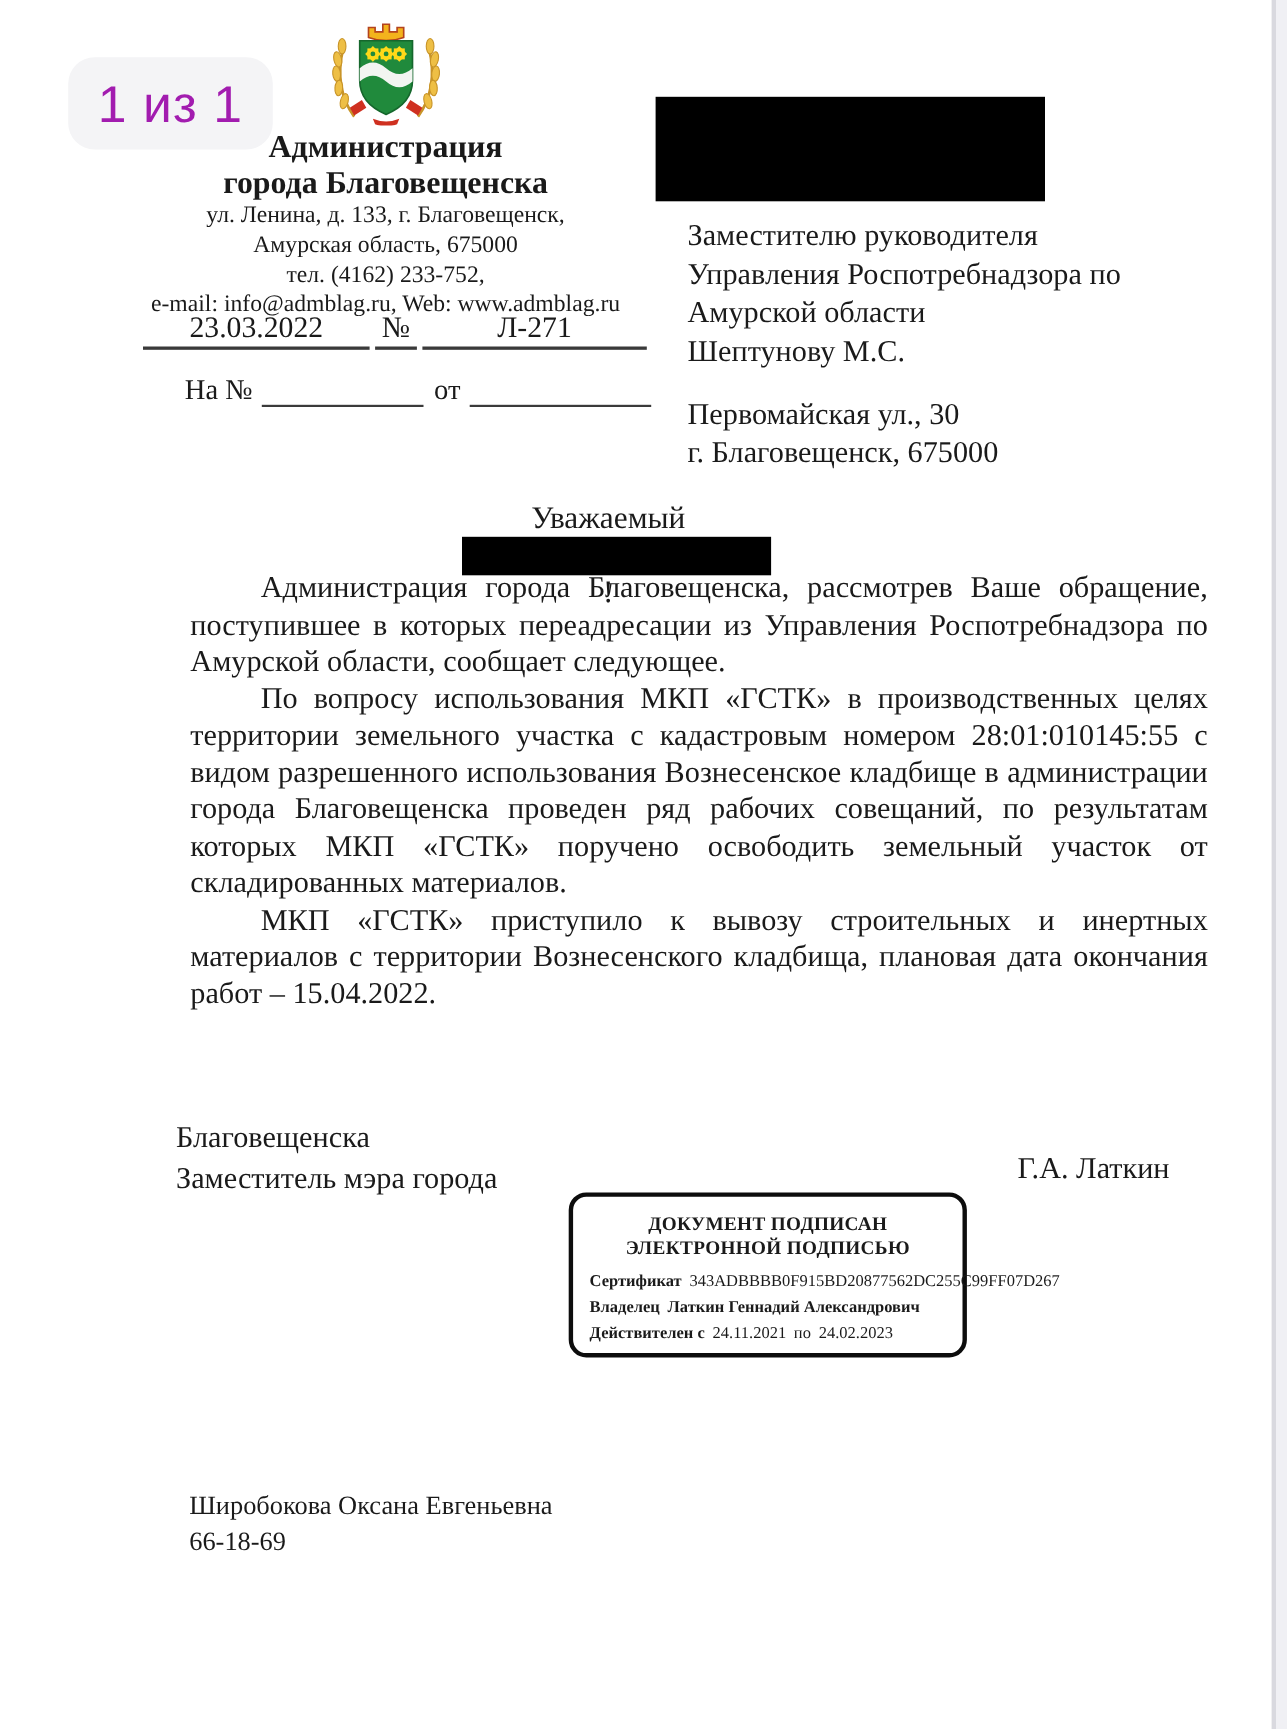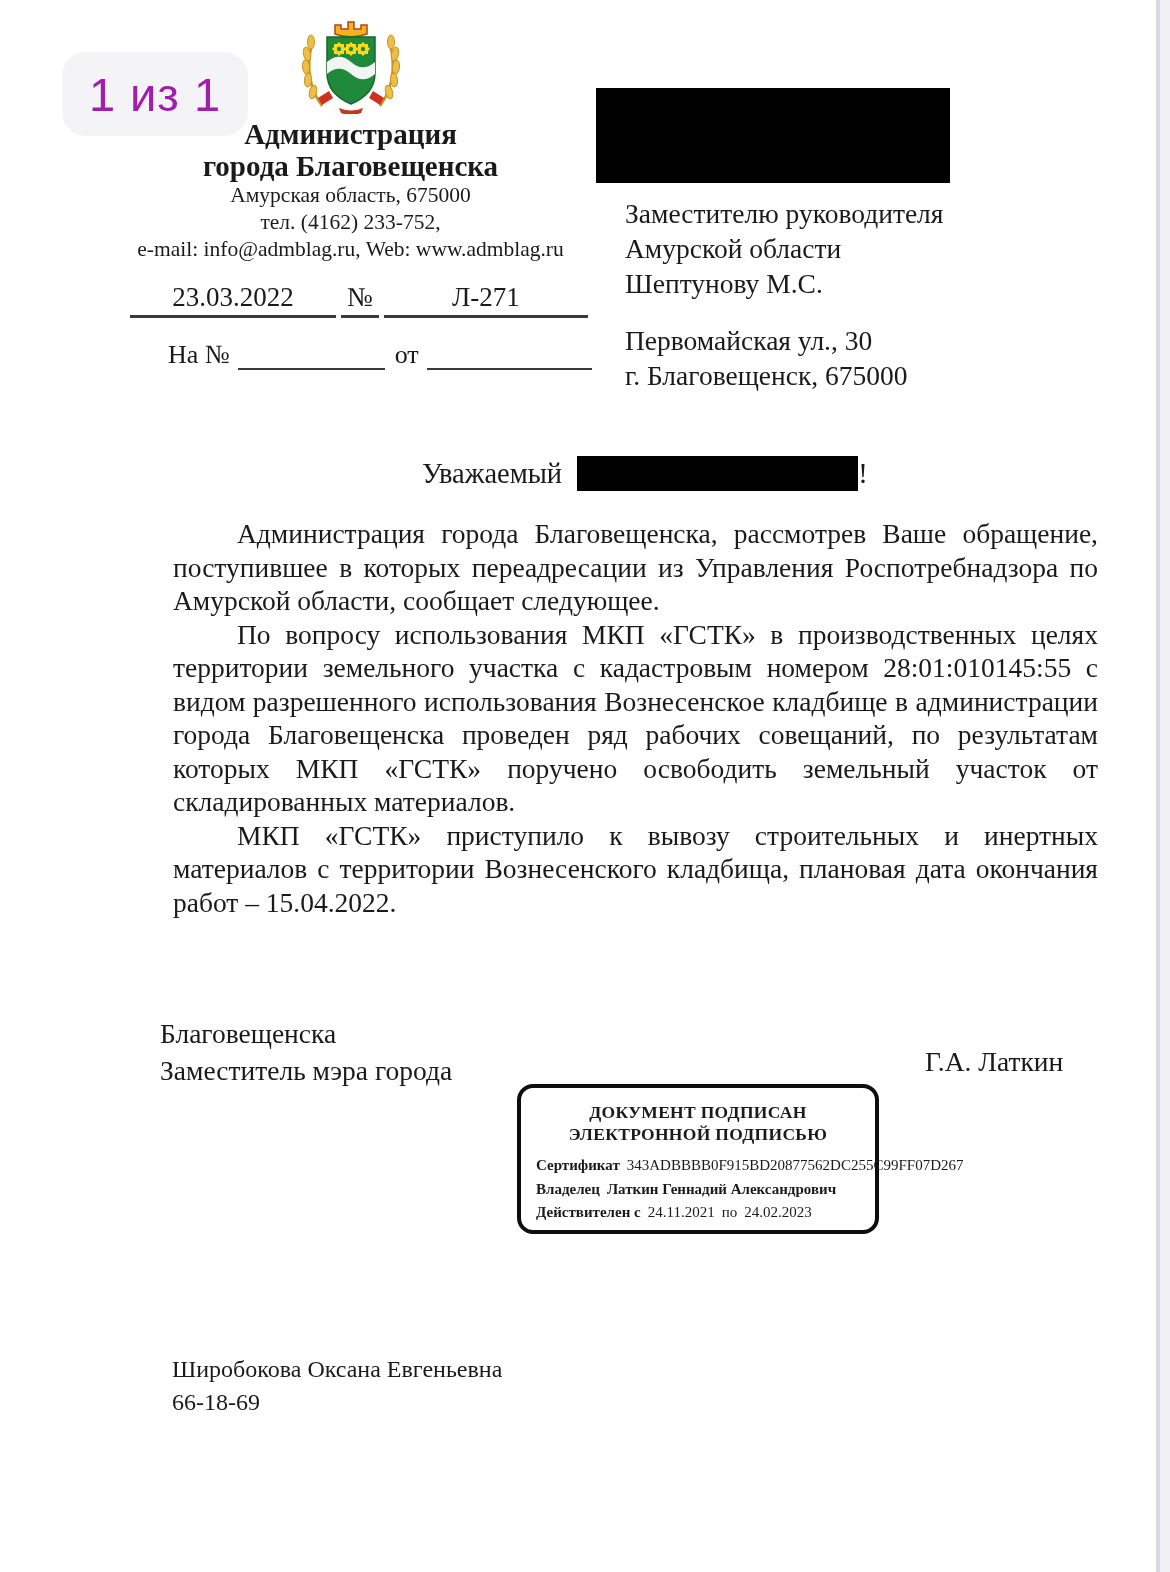--- a/index.html
+++ b/index.html
@@ -26,21 +26,21 @@
 
   .ref-row { left:168px; top:340px; font-size:26px; display:flex; align-items:flex-end; }
   .blank { border-bottom:2px solid #3a3a3a; display:inline-block; height:28px; }
   .b1 { width:147px; margin:0 10px 0 8px; }
   .b2 { width:165px; margin-left:8px; }
 
   .redact1 { left:596px; top:88px; width:354px; height:95px; background:#000; }
   .recipient { left:625px; top:196px; width:430px; font-size:27.5px; line-height:35px; }
   .recipient .gap { height:22px; }
 
-  .salutation { left:422px; top:456px; display:flex; align-items:center; font-size:28.5px; }
+  .salutation { left:405px; top:456px; display:flex; align-items:center; font-size:28.5px;flex-direction:column; }
   .redact2 { width:281px; height:35px; background:#000; margin-left:15px; }
 
   .body-text { left:173px; top:517px; width:925px; font-size:27.5px;
                line-height:33.5px; text-align:justify; }
   .body-text p { text-indent:64px; margin:0; }
 
   .sig-position { left:160px; top:1015px; font-size:27.5px; line-height:37px; }
   .sig-name { left:925px; top:1046px; font-size:27.5px; }
 
   .stamp { left:517px; top:1084px; width:362px; height:150px; border:4px solid #0d0d0d;
@@ -110,20 +110,21 @@
         </g>
         <g transform="translate(72,39)">
           <rect x="-5" y="-5" width="10" height="10" fill="#ffd919"></rect>
           <rect x="-5" y="-5" width="10" height="10" transform="rotate(45)" fill="#ffd919"></rect>
           <circle r="2.2" fill="#208a3c"></circle>
         </g>
       </g>
     </svg>
     <div class="org">Администрация</div>
     <div class="org">города Благовещенска</div>
+    <div class="addr">ул. Ленина, д. 133, г. Благовещенск,</div>
     <div class="addr">Амурская область, 675000</div>
     <div class="addr">тел. (4162) 233-752,</div>
     <div class="addr">e-mail: info@admblag.ru, Web: www.admblag.ru</div>
   </div>
 
   <div class="abs date-row">
     <span class="seg seg-date">23.03.2022</span>
     <span class="seg seg-no">№</span>
     <span class="seg seg-num">Л-271</span>
   </div>
@@ -132,20 +133,21 @@
     <span>На №</span>
     <span class="blank b1"></span>
     <span>от</span>
     <span class="blank b2"></span>
   </div>
 
   <div class="abs redact1"></div>
 
   <div class="abs recipient">
     <div>Заместителю руководителя</div>
+    <div>Управления Роспотребнадзора по</div>
     <div>Амурской области</div>
     <div>Шептунову М.С.</div>
     <div class="gap"></div>
     <div>Первомайская ул., 30</div>
     <div>г. Благовещенск, 675000</div>
   </div>
 
   <div class="abs salutation">
     <span>Уважаемый</span>
     <span class="redact2"></span>

